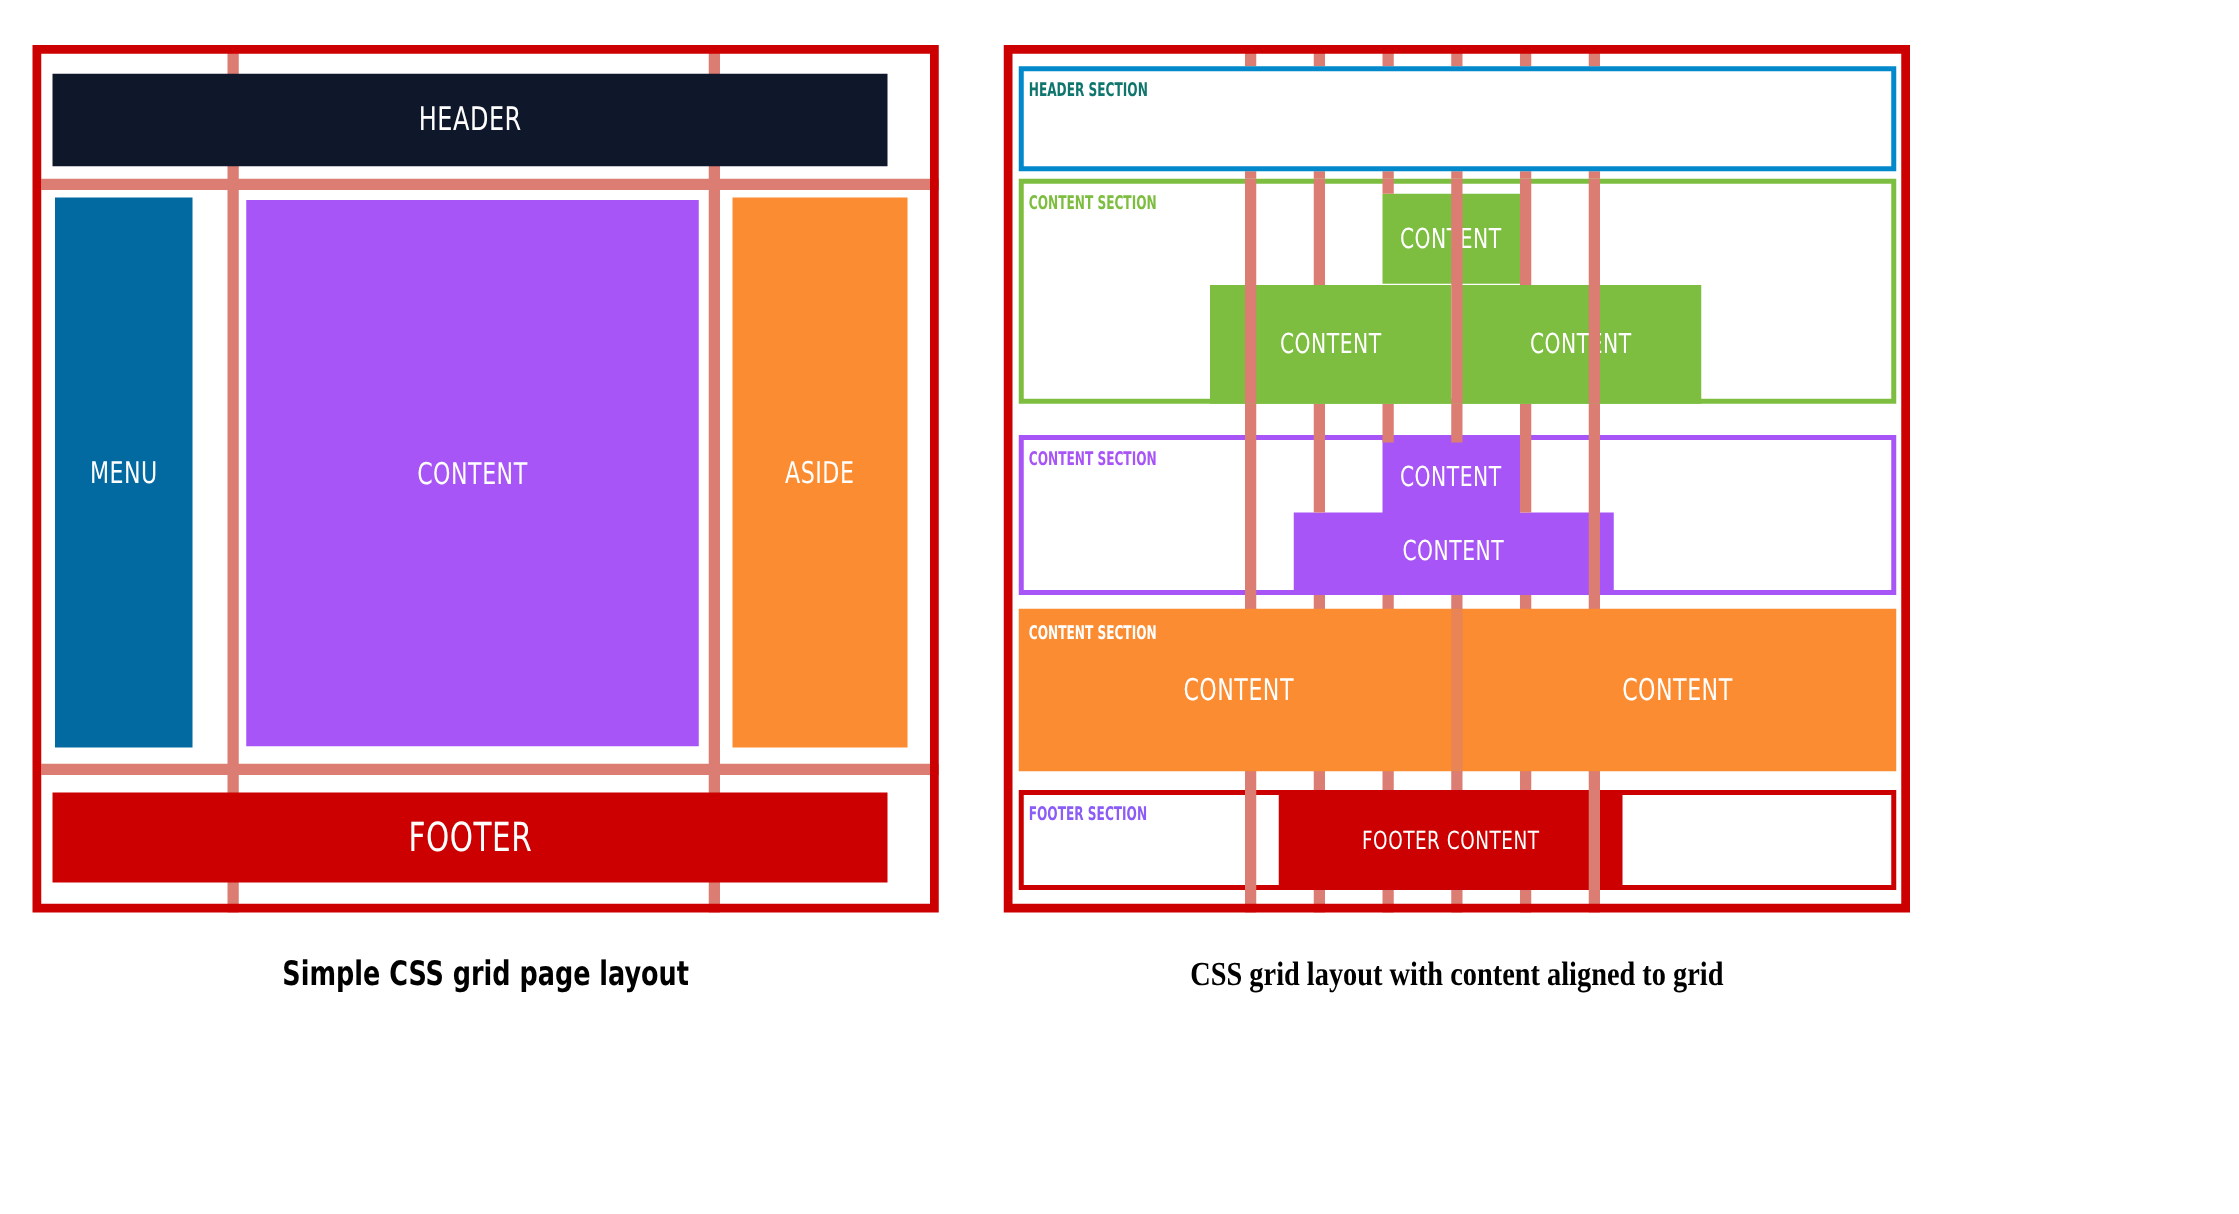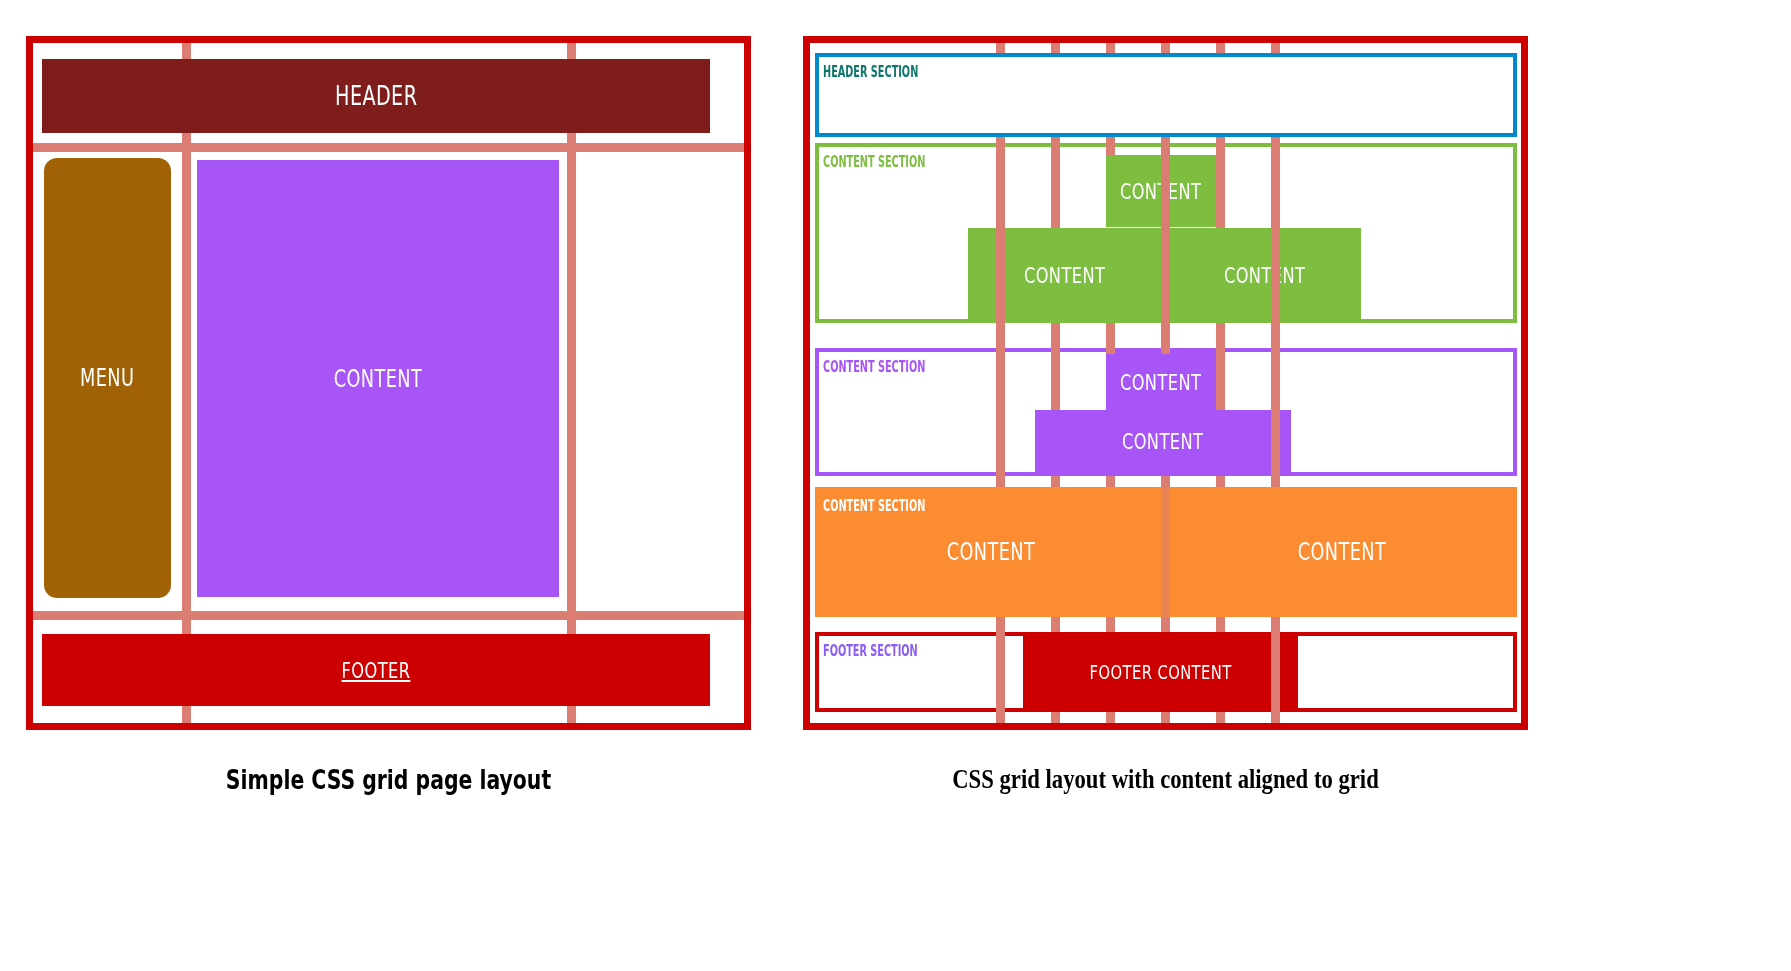--- a/index.html
+++ b/index.html
@@ -71,34 +71,37 @@
   <div class="panel" style="left:0;top:0;width:790px;height:971px;">
 
     <div class="gridline-v" style="left:182px;top:36px;height:694px;"></div>
     <div class="gridline-v" style="left:567px;top:36px;height:694px;"></div>
 
     <div class="gridline-h" style="left:33px;top:143px;width:718px;"></div>
     <div class="gridline-h" style="left:33px;top:611px;width:718px;"></div>
 
     <div class="redframe" style="--red:#CC0000;left:26px;top:36px;width:725px;height:694px;"></div>
 
-    <div class="block" style="left:42px;top:59px;width:668px;height:74px;background:#7f1d1d;font-size:26px;">
+    <div class="block" style="left:42px;top:59px;width:668px;height:74px;background:#0f172a;font-size:26px;">
       <span>HEADER</span>
     </div>
 
-    <div class="block" style="left:44px;top:158px;width:127px;height:440px;background:#a16207;font-size:24px;border-radius:13px;">
+    <div class="block" style="left:44px;top:158px;width:110px;height:440px;background:#0369a1;font-size:24px;">
       <span>MENU</span>
     </div>
 
     <div class="block" style="left:197px;top:160px;width:362px;height:437px;background:#A855F7;font-size:24px;">
       <span>CONTENT</span>
     </div>
 
+    <div class="block" style="left:586px;top:158px;width:140px;height:440px;background:#FB8C31;font-size:24px;">
+      <span>ASIDE</span>
+    </div>
 
-    <div class="block" style="left:42px;top:634px;width:668px;height:72px;background:#CC0000;font-size:22px;text-decoration:underline;">
+    <div class="block" style="left:42px;top:634px;width:668px;height:72px;background:#CC0000;font-size:32px;">
       <span>FOOTER</span>
     </div>
 
     <div class="caption" style="left:26px;top:764px;width:725px;">
       <span>Simple CSS grid page layout</span>
     </div>
   </div>
 
   <div class="panel" style="left:790px;top:0;width:1001px;height:971px;">
 

